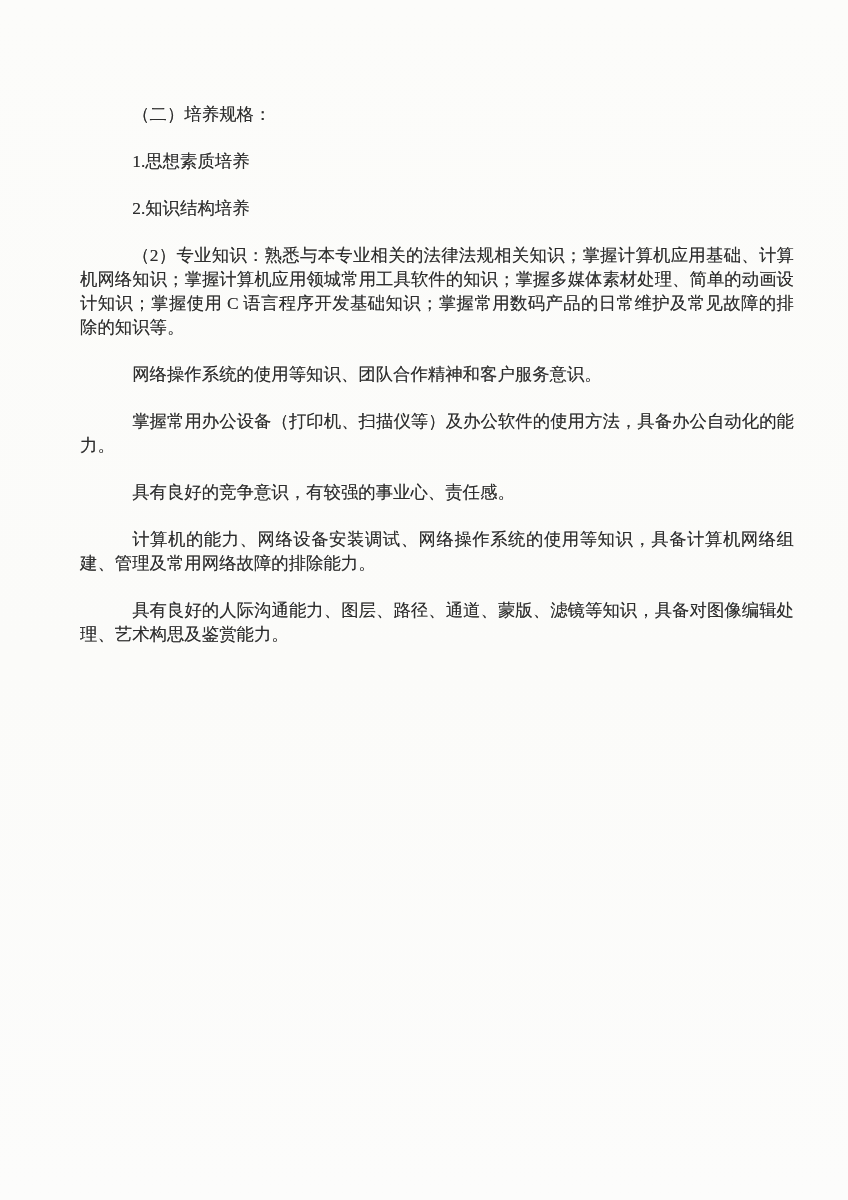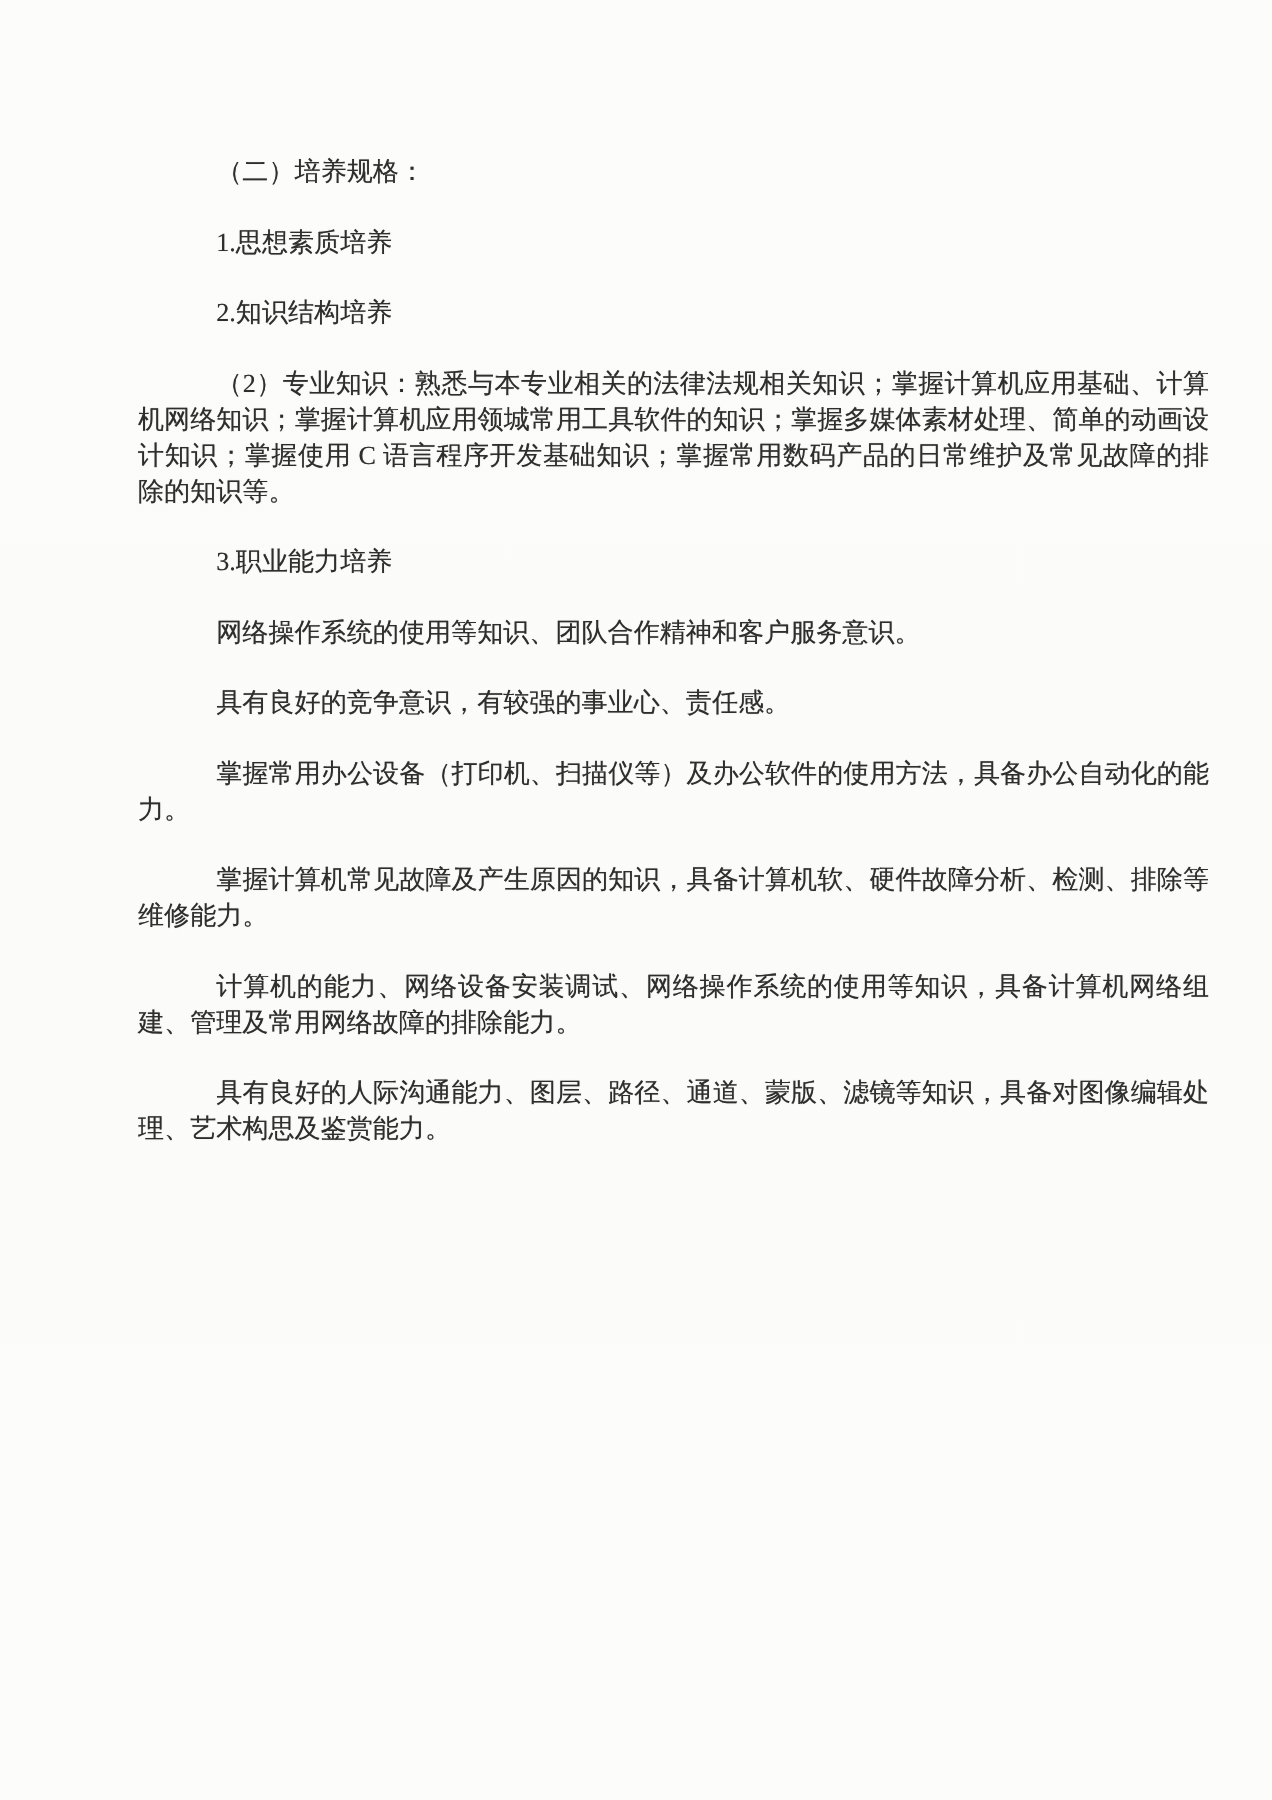--- a/index.html
+++ b/index.html
@@ -11,21 +11,21 @@
     position: relative;
     width: 848px;
     height: 1200px;
     background: linear-gradient(180deg, #fcfcfa 0%, #fbfbf9 55%, #fcfcfb 100%);
     overflow: hidden;
     font-family: "Liberation Serif", "DejaVu Serif", serif;
     color: #2e2e2e;
   }
   .content {
     position: absolute;
-    left: 92px;
+    left: 80px;
     top: 102px;
     width: 714px;
   }
   .content p {
     margin: 0 0 23px 0;
     font-size: 17.4px;
     line-height: 24px;
     text-align: justify;
     text-indent: 3em;
     letter-spacing: 0;
@@ -35,21 +35,19 @@
 </style>
 </head>
 <body>
 
 <div class="page">
   <div class="content">
     <p>（二）培养规格：</p>
     <p>1.思想素质培养</p>
     <p>2.知识结构培养</p>
     <p>（2）专业知识：熟悉与本专业相关的法律法规相关知识；掌握计算机应用基础、计算机网络知识；掌握计算机应用领城常用工具软件的知识；掌握多媒体素材处理、简单的动画设计知识；掌握使用 C 语言程序开发基础知识；掌握常用数码产品的日常维护及常见故障的排除的知识等。</p>
-    <p>3.职业能力培养</p>
     <p>网络操作系统的使用等知识、团队合作精神和客户服务意识。</p>
+    <p>掌握常用办公设备（打印机、扫描仪等）及办公软件的使用方法，具备办公自动化的能力。</p>
     <p>具有良好的竞争意识，有较强的事业心、责任感。</p>
-    <p>掌握常用办公设备（打印机、扫描仪等）及办公软件的使用方法，具备办公自动化的能力。</p>
-    <p>掌握计算机常见故障及产生原因的知识，具备计算机软、硬件故障分析、检测、排除等维修能力。</p>
     <p>计算机的能力、网络设备安装调试、网络操作系统的使用等知识，具备计算机网络组建、管理及常用网络故障的排除能力。</p>
     <p>具有良好的人际沟通能力、图层、路径、通道、蒙版、滤镜等知识，具备对图像编辑处理、艺术构思及鉴赏能力。</p>
   </div>
 </div>
 
 </body></html>

